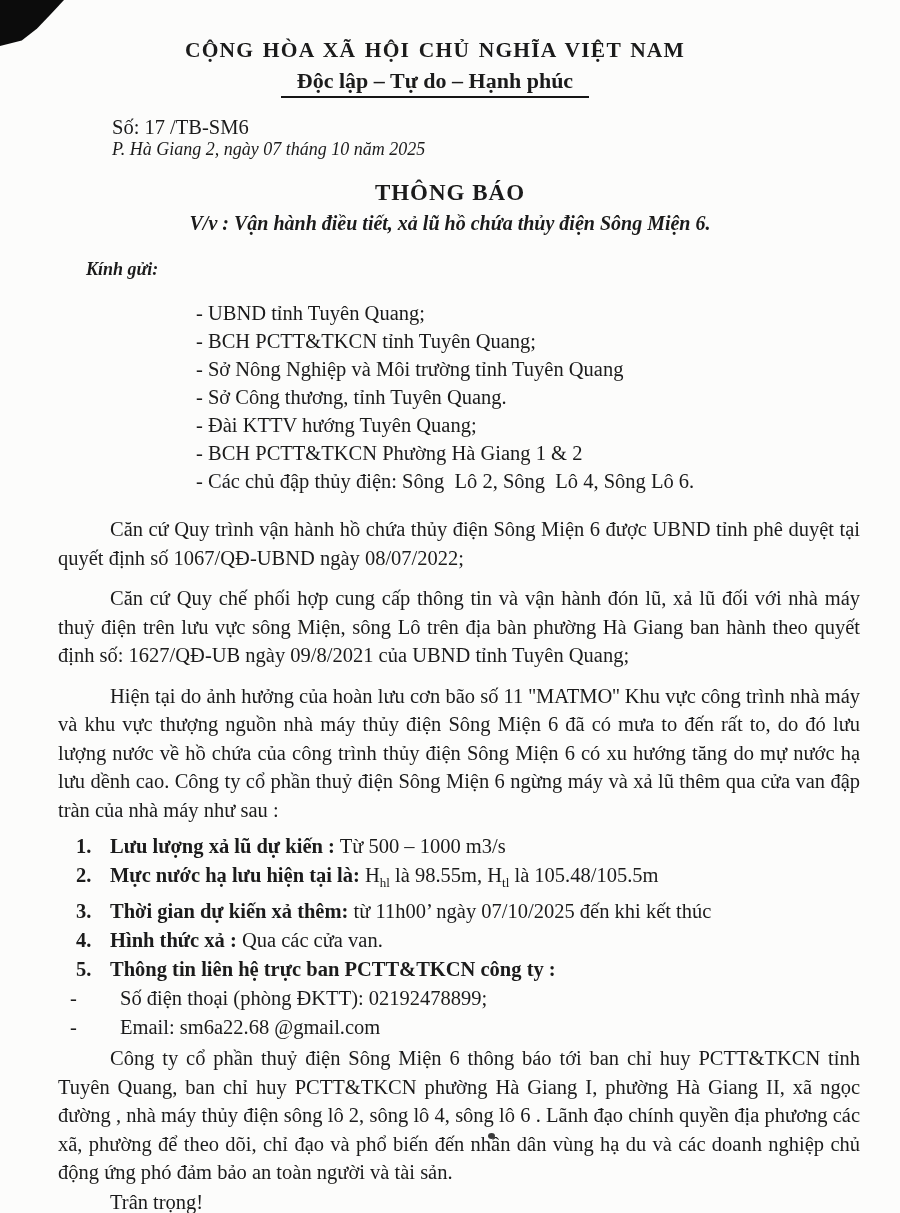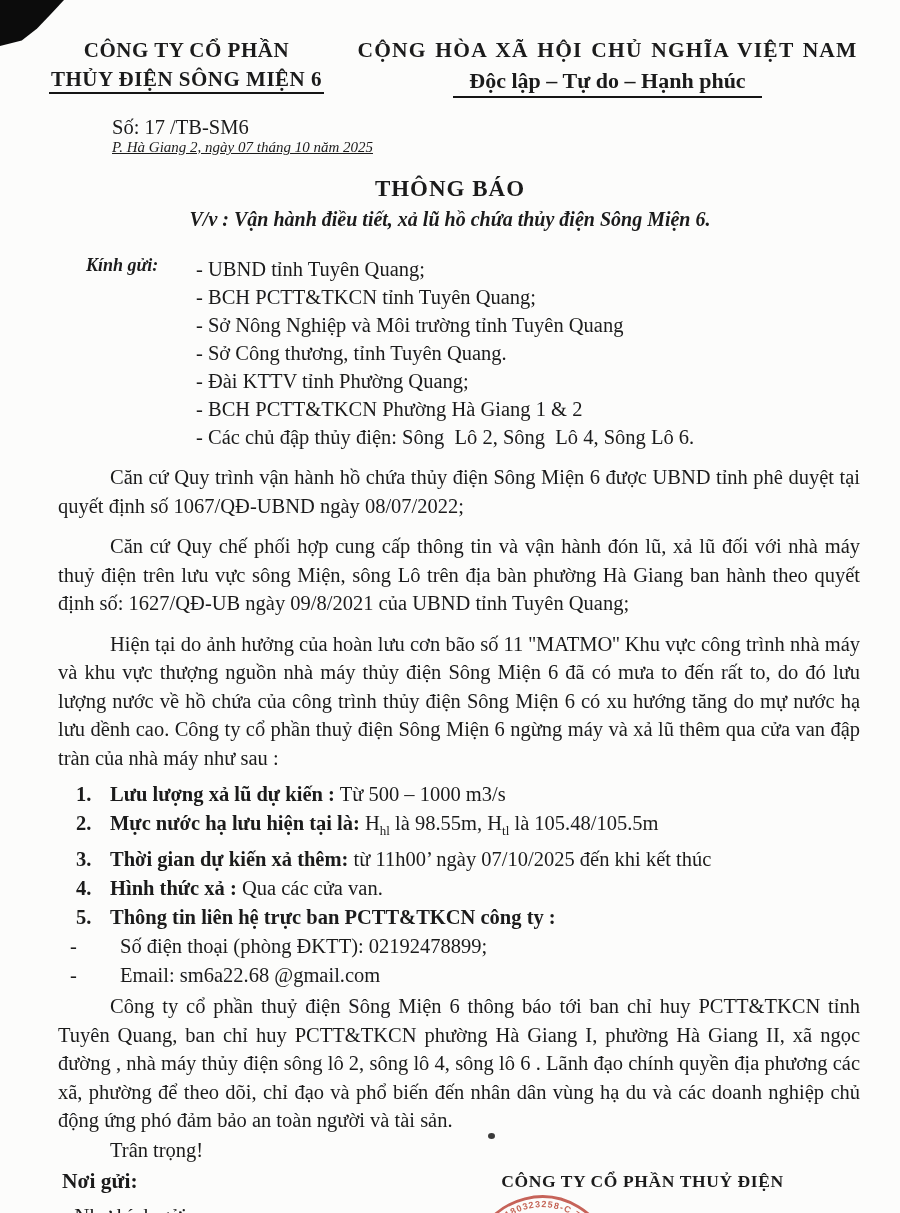--- a/index.html
+++ b/index.html
@@ -20,29 +20,29 @@
   .h-left{width:345px;text-align:center;padding-left:28px;box-sizing:border-box;}
   .h-right{flex:1;text-align:center;padding-right:30px;}
   .h-left .l1{font-weight:bold;font-size:21px;letter-spacing:.5px;}
   .h-left .l2{font-weight:bold;font-size:21px;letter-spacing:.5px;margin-top:4px;}
   .h-left .l2 span{border-bottom:2.5px solid #151515;padding:0 2px 1px;}
   .h-right .l1{font-weight:bold;font-size:21.5px;letter-spacing:1.2px;word-spacing:2px;}
   .h-right .l2{font-weight:bold;font-size:22px;margin-top:5px;}
   .h-right .l2 span{border-bottom:2.5px solid #151515;padding:0 16px 3px;}
   .meta{display:flex;justify-content:space-between;margin-top:22px;padding:0 38px 0 112px;flex-direction:column;}
   .doc-number{font-size:20.5px;}
-  .place-date{font-style:italic;font-size:15px;text-decoration:underline;}
+  .place-date{font-style:italic;font-size:18px;}
   
   .title-block{text-align:center;margin-top:20px;}
   .title-main{font-weight:bold;font-size:23px;letter-spacing:1px;}
   .title-sub{font-weight:bold;font-style:italic;font-size:20px;margin-top:6px;}
   
   .kinhgui{display:flex;margin-top:24px;padding-left:86px;}
   .kg-label{font-weight:bold;font-style:italic;font-size:18px;width:110px;flex:none;}
-  .kg-list{font-size:20.5px;line-height:28px;}
+  .kg-list{font-size:20.5px;line-height:28px;margin-top:40px;}
   .kg-list div{white-space:pre;}
   
   .body-text{padding:0 40px 0 58px;}
   .para{font-size:20.5px;line-height:28.5px;text-align:justify;text-indent:52px;margin-top:12px;}
   
   .details{margin-top:8px;padding-left:76px;font-size:20.5px;line-height:29px;}
   .num-item .num{font-weight:bold;display:inline-block;width:34px;}
   .num-item .lbl{font-weight:bold;}
   .num-item .val{font-weight:normal;}
   .dash-item{display:flex;}
@@ -66,24 +66,20 @@
   .signature .thin{stroke-width:2.4;}
   .ink-dot{position:absolute;left:488px;top:1133px;width:7px;height:6px;border-radius:50%;background:#3a3a3a;}
 </style>
 </head>
 <body>
 
 <div class="page">
   <div class="corner-blob"></div>
 
   <div class="header">
-    <div class="h-left">
-      <div class="l1">CÔNG TY CỔ PHẦN</div>
-      <div class="l2"><span>THỦY ĐIỆN SÔNG MIỆN 6</span></div>
-    </div>
     <div class="h-right">
       <div class="l1">CỘNG HÒA XÃ HỘI CHỦ NGHĨA VIỆT NAM</div>
       <div class="l2"><span>Độc lập – Tự do – Hạnh phúc</span></div>
     </div>
   </div>
 
   <div class="meta">
     <div class="doc-number">Số: 17 /TB-SM6</div>
     <div class="place-date">P. Hà Giang 2, ngày 07 tháng 10 năm 2025</div>
   </div>
@@ -93,28 +89,28 @@
     <div class="title-sub">V/v : Vận hành điều tiết, xả lũ hồ chứa thủy điện Sông Miện 6.</div>
   </div>
 
   <div class="kinhgui">
     <div class="kg-label">Kính gửi:</div>
     <div class="kg-list">
       <div>- UBND tỉnh Tuyên Quang;</div>
       <div>- BCH PCTT&amp;TKCN tỉnh Tuyên Quang;</div>
       <div>- Sở Nông Nghiệp và Môi trường tỉnh Tuyên Quang</div>
       <div>- Sở Công thương, tỉnh Tuyên Quang.</div>
-      <div>- Đài KTTV tỉnh Phường Quang;</div>
+      <div>- Đài KTTV hướng Tuyên Quang;</div>
       <div>- BCH PCTT&amp;TKCN Phường Hà Giang 1 &amp; 2</div>
       <div>- Các chủ đập thủy điện: Sông  Lô 2, Sông  Lô 4, Sông Lô 6.</div>
     </div>
   </div>
 
   <div class="body-text">
-    <div class="para" style="margin-top:12px;">Căn cứ Quy trình vận hành hồ chứa thủy điện Sông Miện 6 được UBND tỉnh phê duyệt tại quyết định số 1067/QĐ-UBND ngày 08/07/2022;</div>
+    <div class="para" style="margin-top:20px;">Căn cứ Quy trình vận hành hồ chứa thủy điện Sông Miện 6 được UBND tỉnh phê duyệt tại quyết định số 1067/QĐ-UBND ngày 08/07/2022;</div>
     <div class="para">Căn cứ Quy chế phối hợp cung cấp thông tin và vận hành đón lũ, xả lũ đối với nhà máy thuỷ điện trên lưu vực sông Miện, sông Lô trên địa bàn phường Hà Giang ban hành theo quyết định số: 1627/QĐ-UB ngày 09/8/2021 của UBND tỉnh Tuyên Quang;</div>
     <div class="para">Hiện tại do ảnh hưởng của hoàn lưu cơn bão số 11 ''MATMO'' Khu vực công trình nhà máy và khu vực thượng nguồn nhà máy thủy điện Sông Miện 6 đã có mưa to đến rất to, do đó lưu lượng nước về hồ chứa của công trình thủy điện Sông Miện 6 có xu hướng tăng do mự nước hạ lưu dềnh cao. Công ty cổ phần thuỷ điện Sông Miện 6 ngừng máy  và  xả lũ thêm qua cửa van đập tràn của nhà máy như sau :</div>
   </div>
 
   <div class="details">
     <div class="num-item">
       <span class="num">1.</span><span class="lbl">Lưu lượng xả lũ dự kiến :</span>
       <span class="val">Từ 500 – 1000 m3/s</span>
     </div>
     <div class="num-item">

